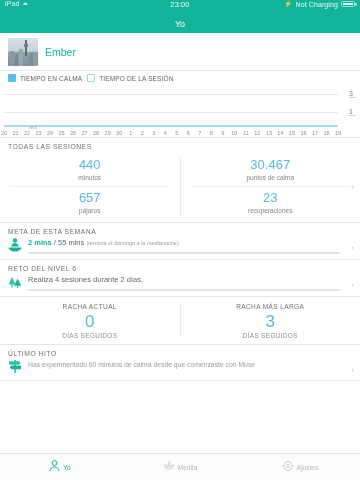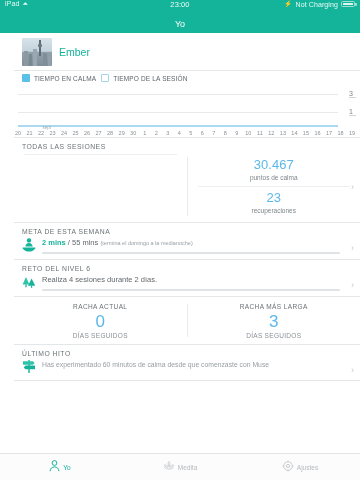--- a/index.html
+++ b/index.html
@@ -30,21 +30,21 @@
   .bolt { font-size:6.5px; }
 
   
   .navbar {
     height: 19px; background: #14b49a; color: #fff;
     display:flex; align-items:center; justify-content:center;
     font-size: 9px; flex: 0 0 auto;
   }
 
   
-  .body { flex: 1 1 auto; overflow: hidden; background:#fff; display:flex; flex-direction:column;padding-left:14px; }
+  .body { flex: 1 1 auto; overflow: hidden; background:#fff; display:flex; flex-direction:column; }
 
   
   .profile { display:flex; align-items:center; padding: 5px 8px 4px 8px; gap: 7px; }
   .avatar {
     width: 30px; height: 28px; flex:0 0 auto; border-radius: 1px; overflow:hidden;
     background: linear-gradient(180deg,#d8e3ea 0%, #c3d2dc 48%, #93a3ad 49%, #7f8f99 100%);
     position: relative;
   }
   .avatar .tower { position:absolute; left:17px; top:2px; width:1.5px; height:16px; background:#5d6b74;}
   .avatar .tower::before{content:"";position:absolute;left:-1.5px;top:4px;width:4.5px;height:3px;background:#6d7a83;border-radius:1px;}
@@ -222,21 +222,29 @@
           <span class="xtick" style="left: 338px;">19</span>
           <span class="xmonth" style="left: 32.7931px;">sept</span>
         </div>
     </div>
 
     <div class="hr"></div>
 
     <div class="sec-hd">TODAS LAS SESIONES</div>
     <div class="stats">
       <div class="col">
+        <div class="cell">
+          <div class="v">440</div>
+          <div class="k">minutos</div>
+        </div>
         <div class="hr-in"></div>
+        <div class="cell">
+          <div class="v">657</div>
+          <div class="k">pájaros</div>
+        </div>
       </div>
       <div class="vdiv"></div>
       <div class="col">
         <div class="cell">
           <div class="v">30.467</div>
           <div class="k">puntos de calma</div>
         </div>
         <div class="hr-in"></div>
         <div class="cell">
           <div class="v">23</div>

